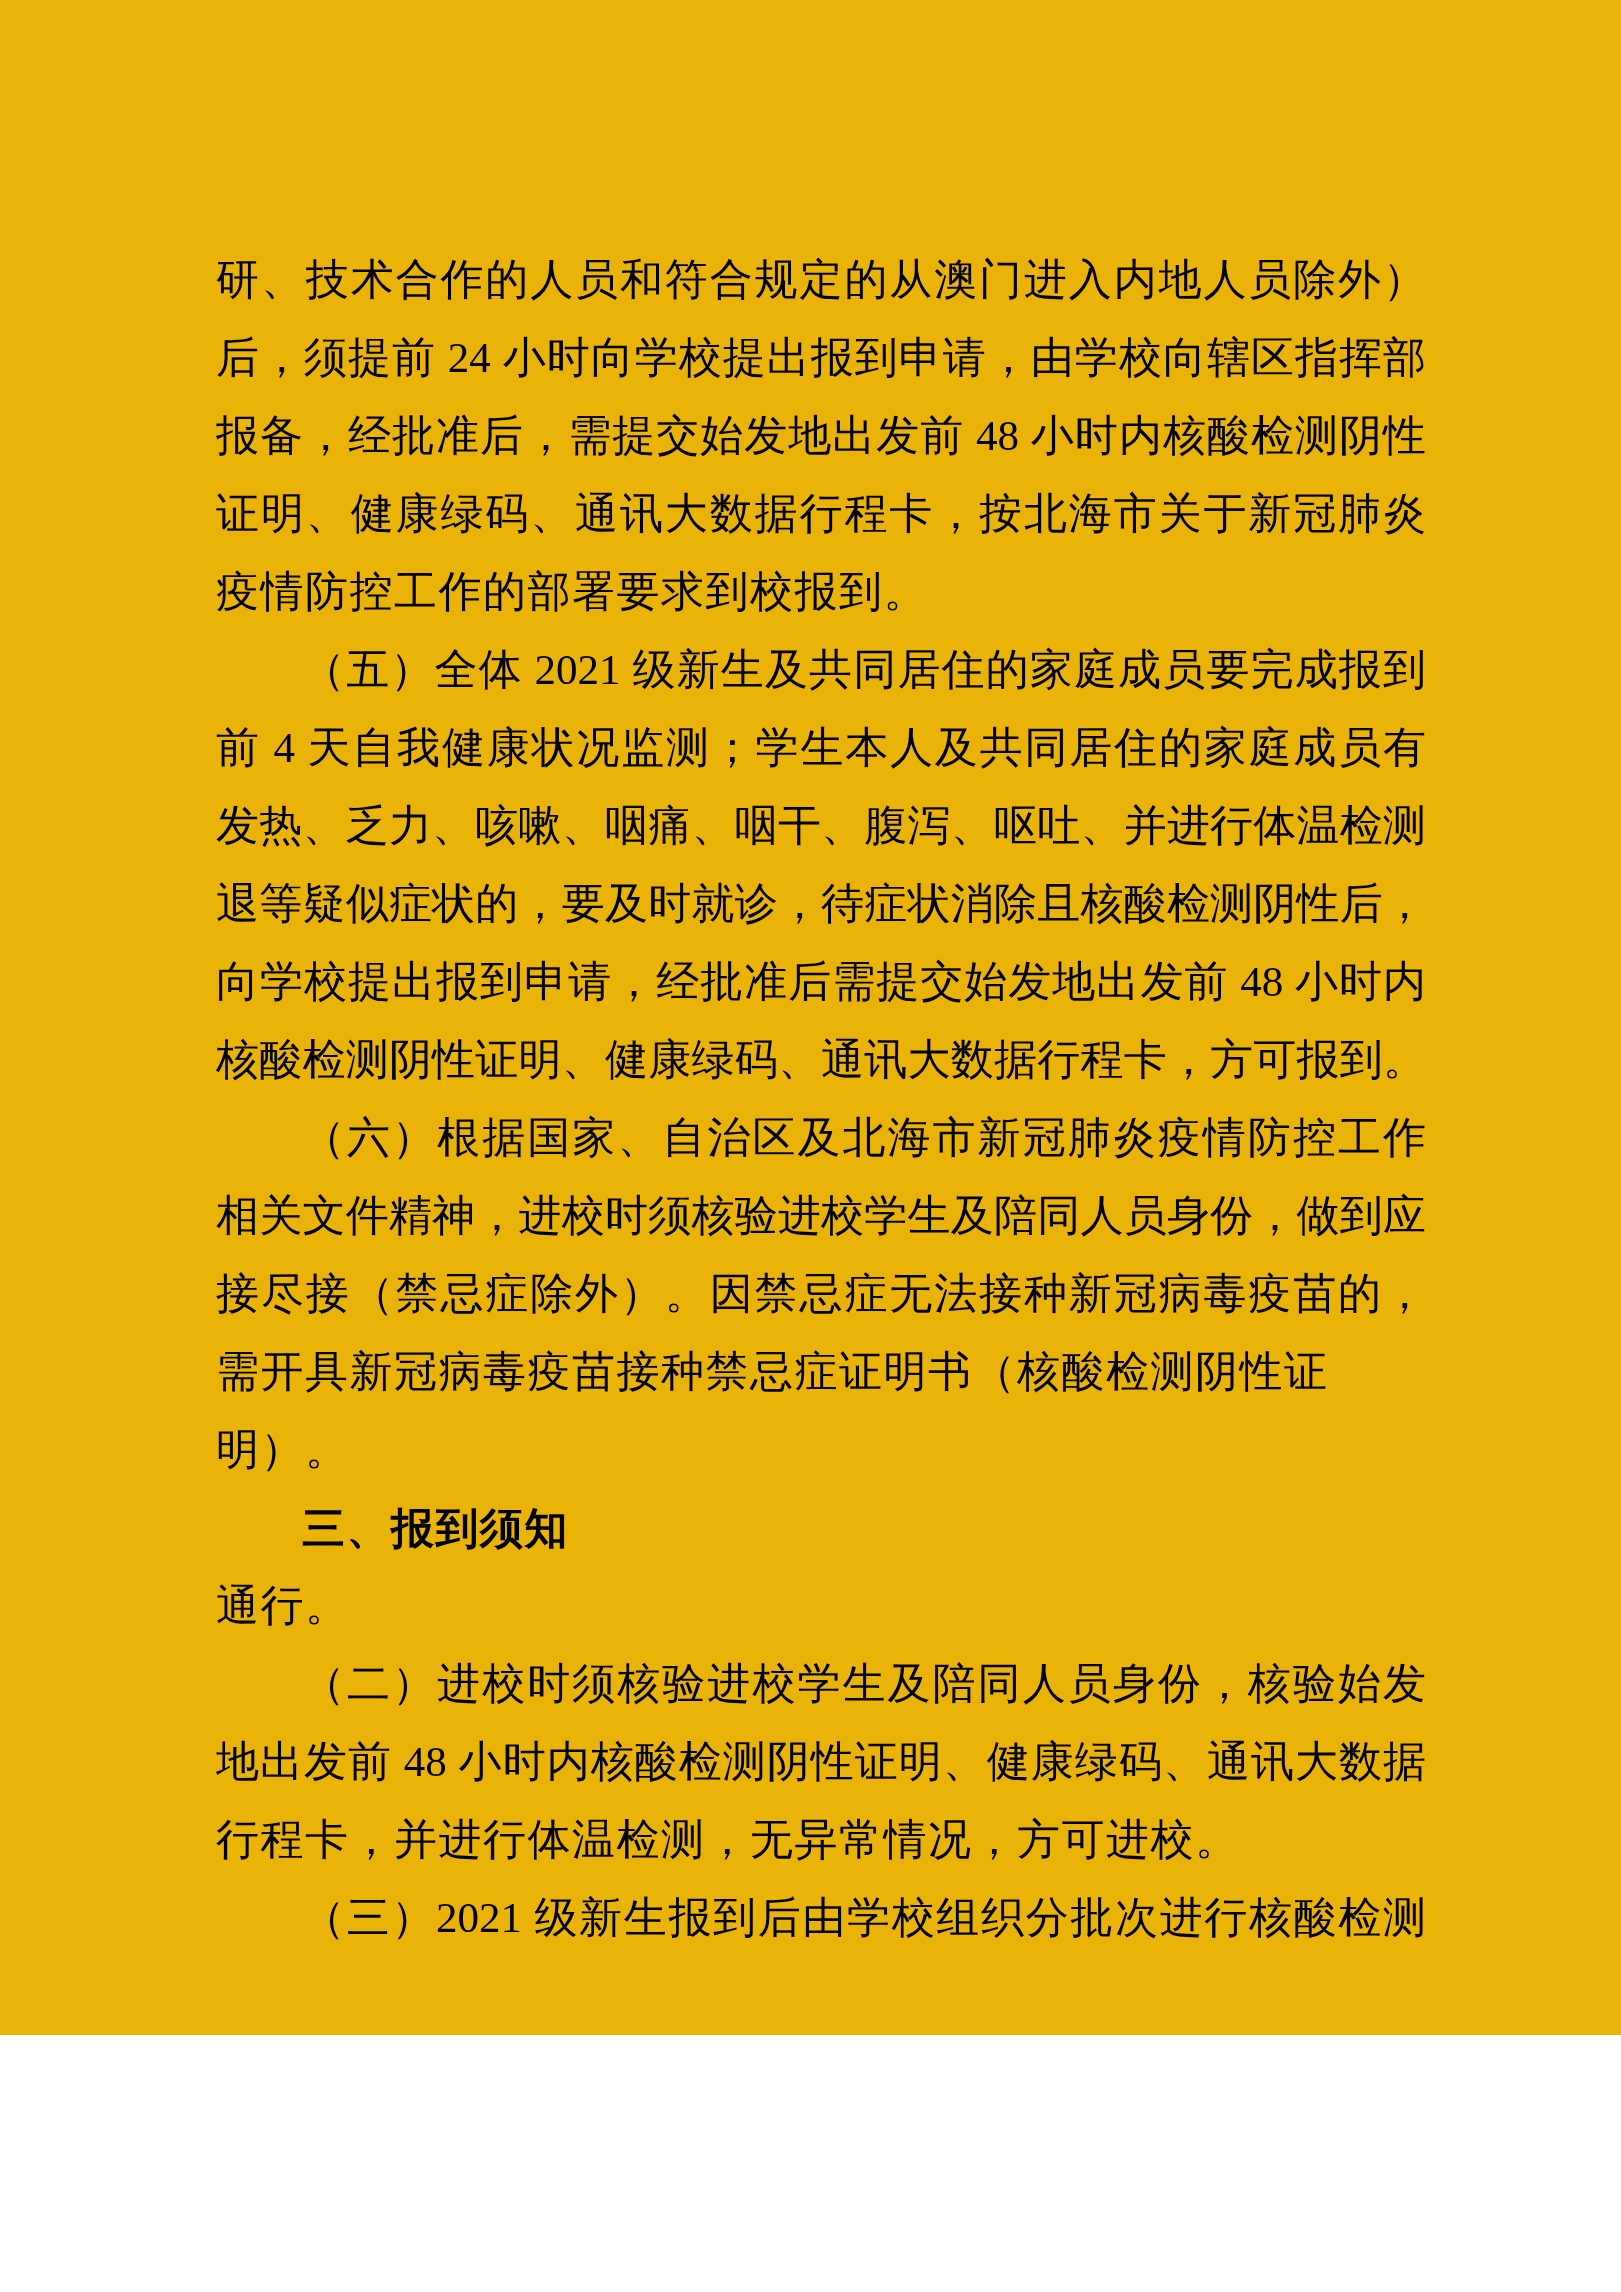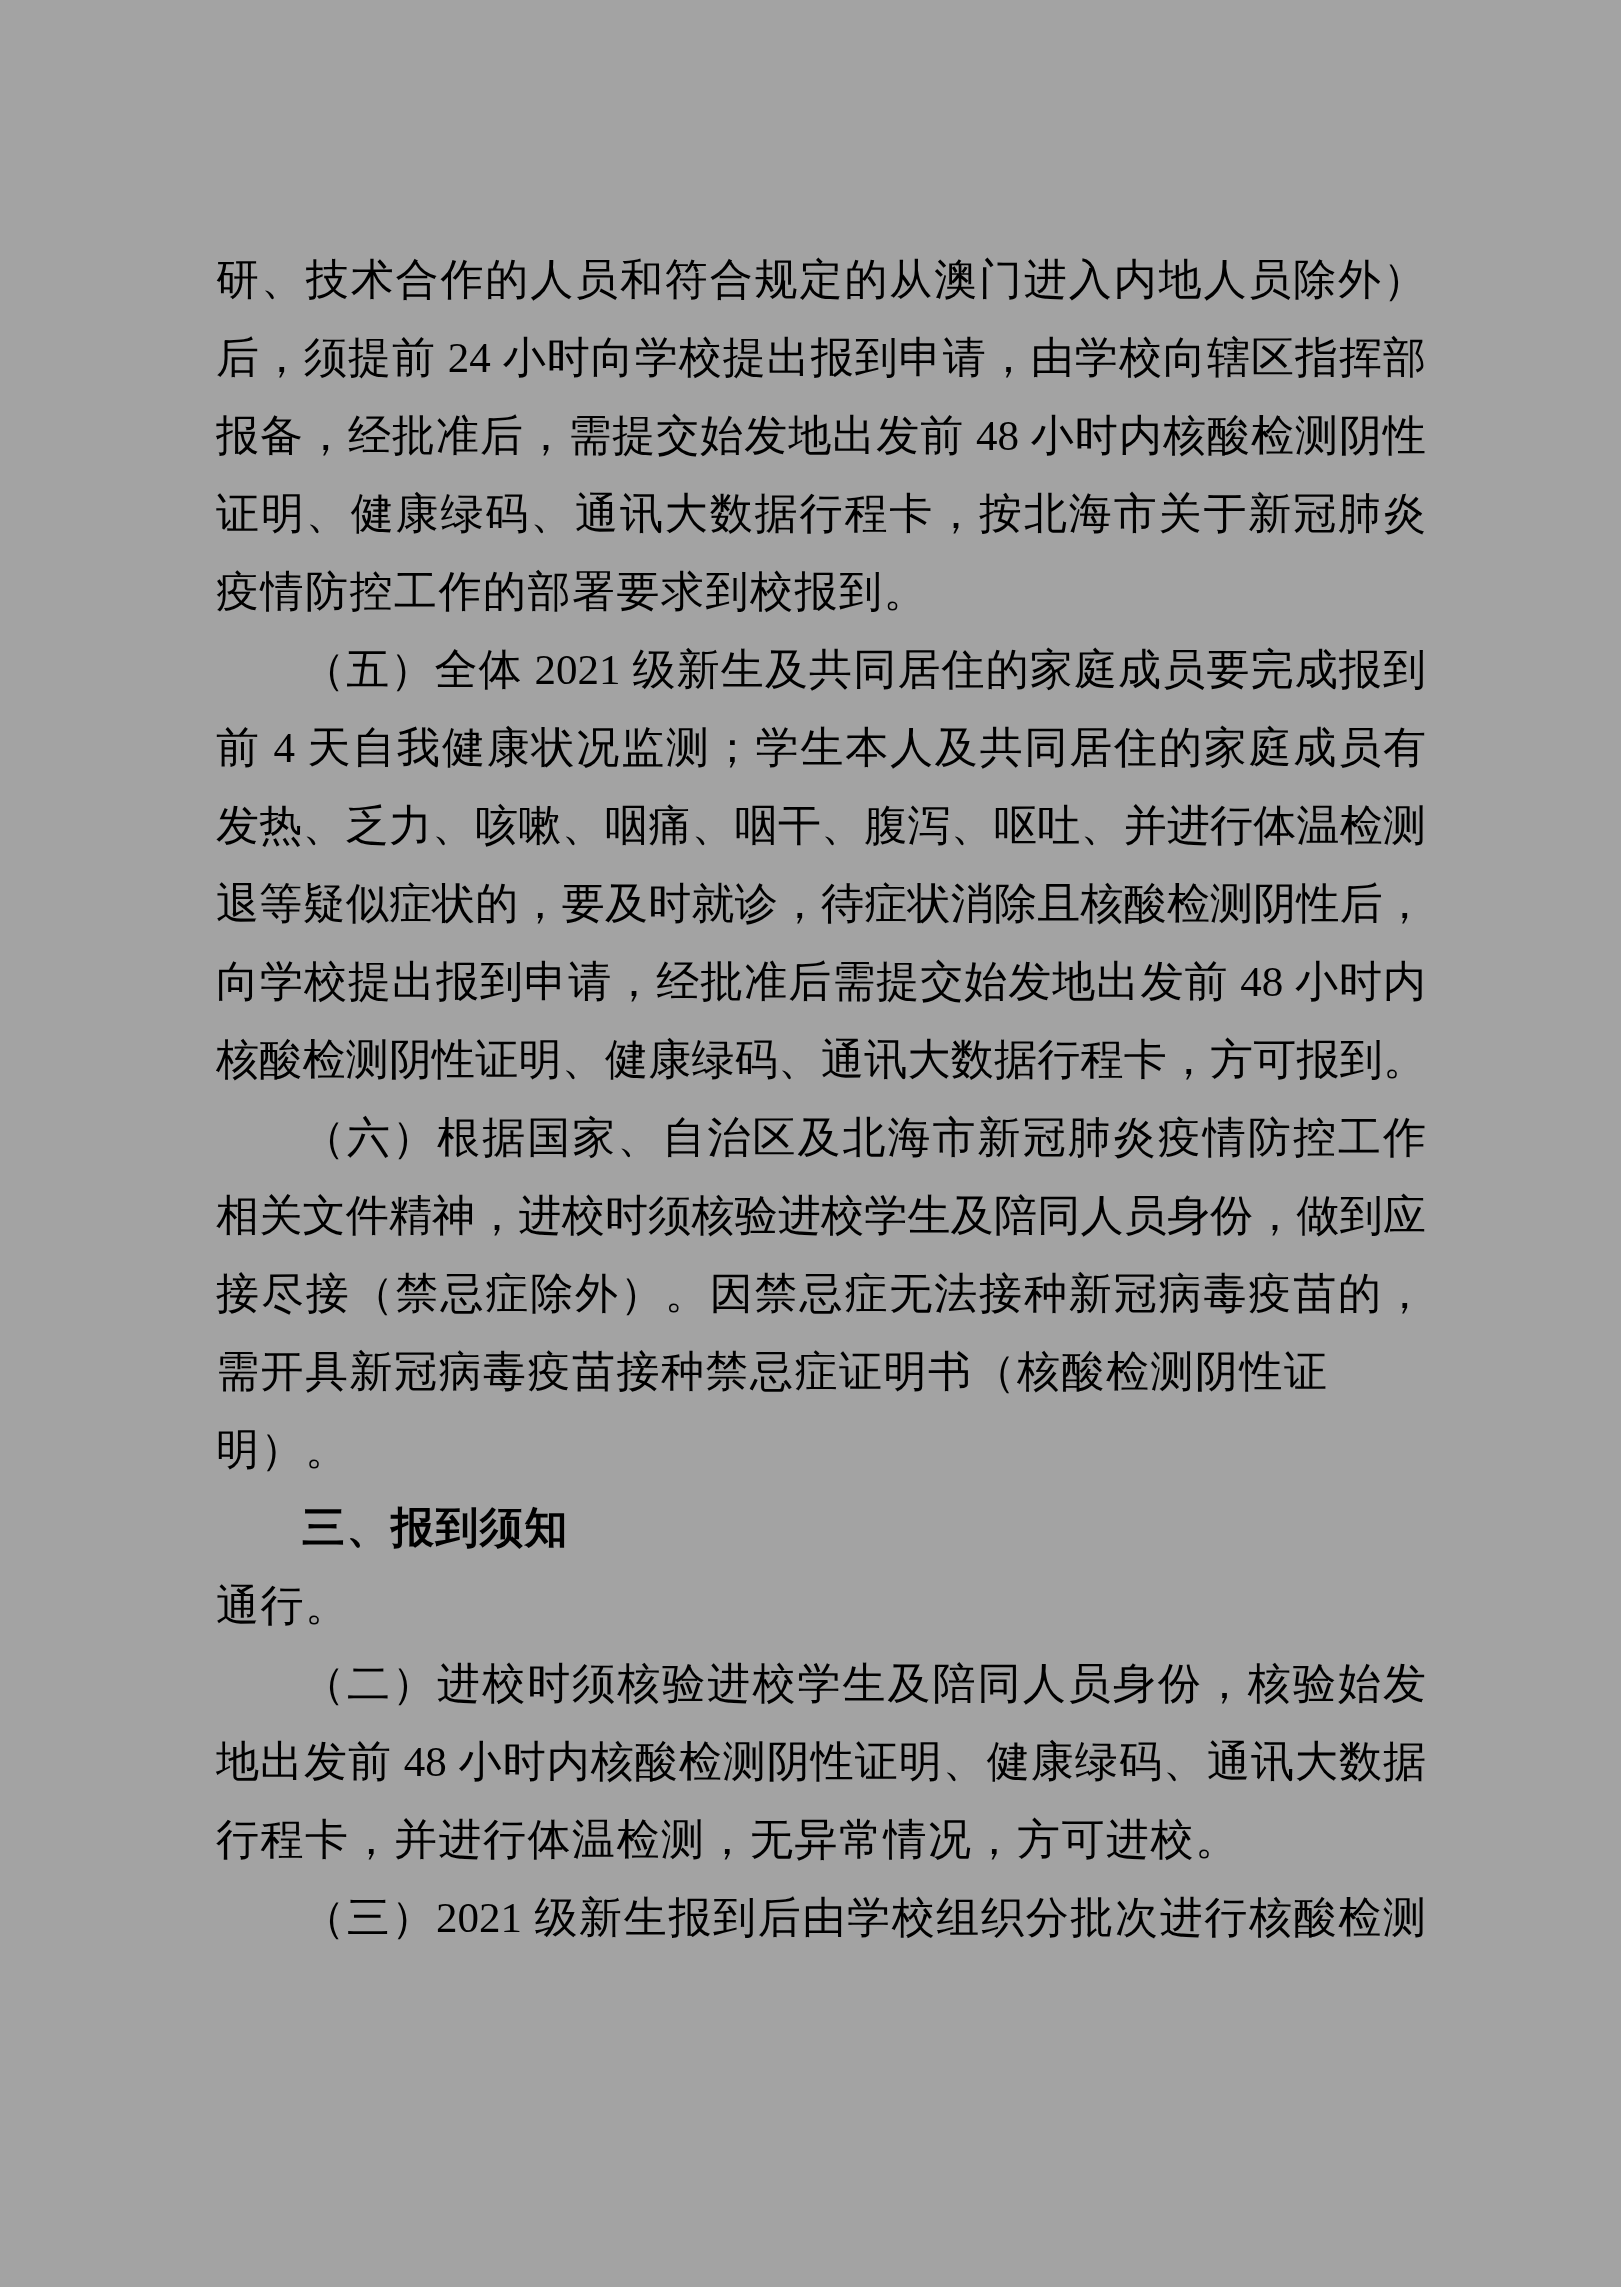--- a/index.html
+++ b/index.html
@@ -3,22 +3,22 @@
 <meta charset="utf-8">
 <style>
   html, body {
     margin: 0;
     padding: 0;
     background: #ffffff;
   }
   .page {
     position: relative;
     width: 1621px;
-    height: 2287px;
-    background: #a3a3a3;
+    height: 2035px;
+    background: #eab308;
     color: #000000;
     overflow: hidden;
   }
   .textblock {
     position: absolute;
     left: 216px;
     top: 241px;
     width: 1210px;
     font-family: "Liberation Serif", "DejaVu Serif", serif;
     font-size: 43px;
@@ -35,21 +35,21 @@
     letter-spacing: 0;
     text-align: justify;
     text-align-last: justify;
     text-justify: distribute;
   }
   
   .ind {
     text-indent: 86px;
   }
   .heading {
-    font-family: Liberation Serif, serif;
+    font-family: Liberation Sans, sans-serif;
     font-weight: bold;
     letter-spacing: 1.5px;
     text-align: left;
   }
 </style>
 </head>
 <body>
 
 <div class="page">
   <div class="textblock">

